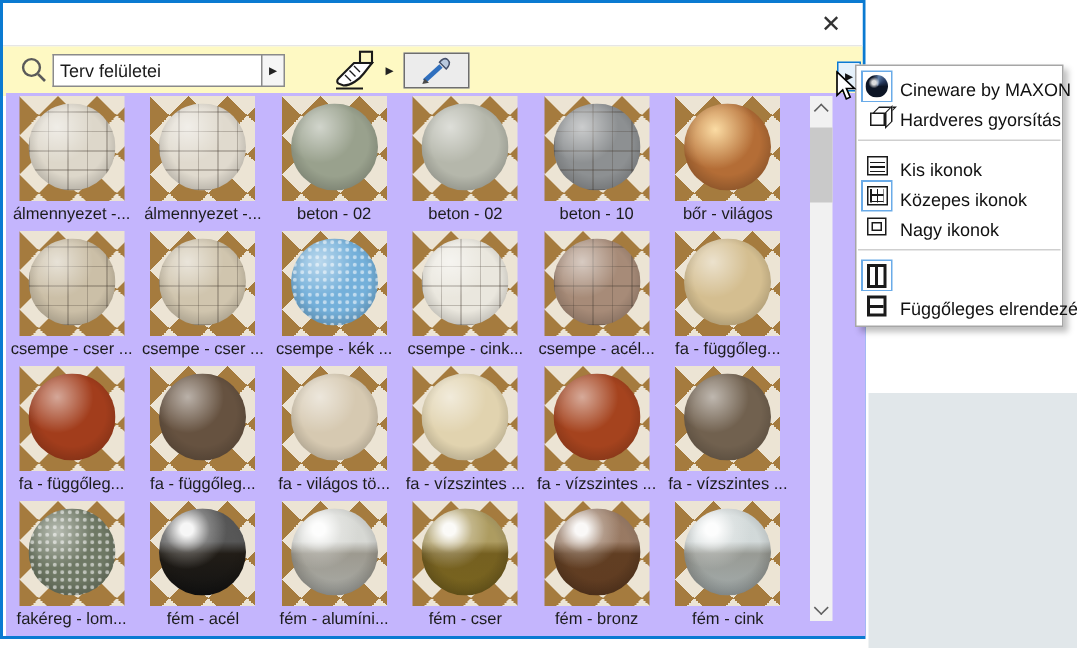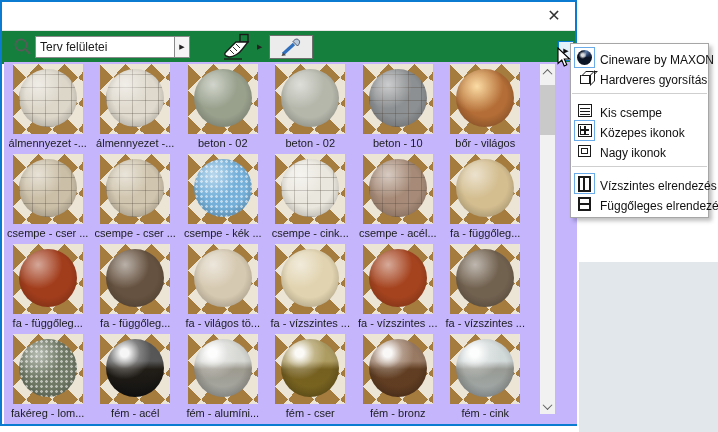--- a/index.html
+++ b/index.html
@@ -10,21 +10,21 @@
   .bg-right{position:absolute;left:579px;top:0;width:139px;height:432px;background:#fff;}
   .bg-right-lower{position:absolute;left:0;top:262px;width:139px;height:170px;background:#e1e7ea;}
 
   
   .dialog{position:absolute;left:0;top:0;width:577px;height:426px;background:#fff;border:2px solid var(--accent,#0b7ad1);box-sizing:border-box;}
   .titlebar{position:relative;height:28px;background:#fff;border-bottom:1px solid #e6e6e6;}
   .title{position:absolute;left:14px;top:6px;font-size:13px;color:#0369a1;margin-top:28px;}
   .close-btn{position:absolute;right:4px;top:0;width:34px;height:27px;display:flex;align-items:center;justify-content:center;font-size:16px;color:#333;cursor:default;}
 
   
-  .toolbar{position:relative;height:33px;background:#15803d;}
+  .toolbar{position:relative;height:33px;background:#fef9c3;}
   .search-icon{position:absolute;left:11px;top:6px;}
   .input-group{position:absolute;left:33px;top:5px;display:flex;}
   .search-input{width:130px;height:20px;border:1px solid #8a8a8a;border-right:none;background:#fff;font-family:inherit;font-size:12px;padding:0 4px;color:#1a1a1a;outline:none;}
   .input-drop{width:16px;height:22px;border:1px solid #8a8a8a;background:#f5f5f5;display:flex;align-items:center;justify-content:center;font-size:7px;color:#222;box-sizing:border-box;}
   .brush-wrap{position:absolute;left:220px;top:2px;display:flex;align-items:center;}
   .mini-arrow{font-size:7px;color:#222;margin-left:3px;}
   .eyedropper-btn{position:absolute;left:267px;top:4px;width:44px;height:24px;border:1px solid #6e6e6e;background:#ececec;display:flex;align-items:center;justify-content:center;box-sizing:border-box;}
   .flyout-btn{position:absolute;left:556px;top:10px;width:16px;height:20px;border:1px solid var(--accent,#0b7ad1);background:#e5f1fb;display:flex;align-items:center;justify-content:center;font-size:7px;color:#111;box-sizing:border-box;}
 
   
@@ -336,42 +336,41 @@
       <span class="ico-wrap">
           <span class="mi mi-cube"></span>
         </span>
       <span class="menu-label">Hardveres gyorsítás</span>
     </div>
   <div class="menu-sep"></div>
     <div class="menu-item">
       <span class="ico-wrap">
           <span class="mi mi-list"></span>
         </span>
-      <span class="menu-label">Kis csempe</span>
+      <span class="menu-label">Kis ikonok</span>
     </div>
 
     <div class="menu-item">
       <span class="ico-wrap selected">
           <span class="mi mi-grid"></span>
         </span>
       <span class="menu-label">Közepes ikonok</span>
     </div>
 
     <div class="menu-item">
       <span class="ico-wrap">
           <span class="mi mi-square"></span>
         </span>
       <span class="menu-label">Nagy ikonok</span>
     </div>
   <div class="menu-sep"></div>
     <div class="menu-item">
       <span class="ico-wrap selected">
           <span class="mi mi-vsplit"></span>
         </span>
-      <span class="menu-label">Vízszintes elrendezés</span>
     </div>
 
     <div class="menu-item">
       <span class="ico-wrap">
           <span class="mi mi-hsplit"></span>
         </span>
       <span class="menu-label">Függőleges elrendezés</span>
     </div>
   </div>
 

